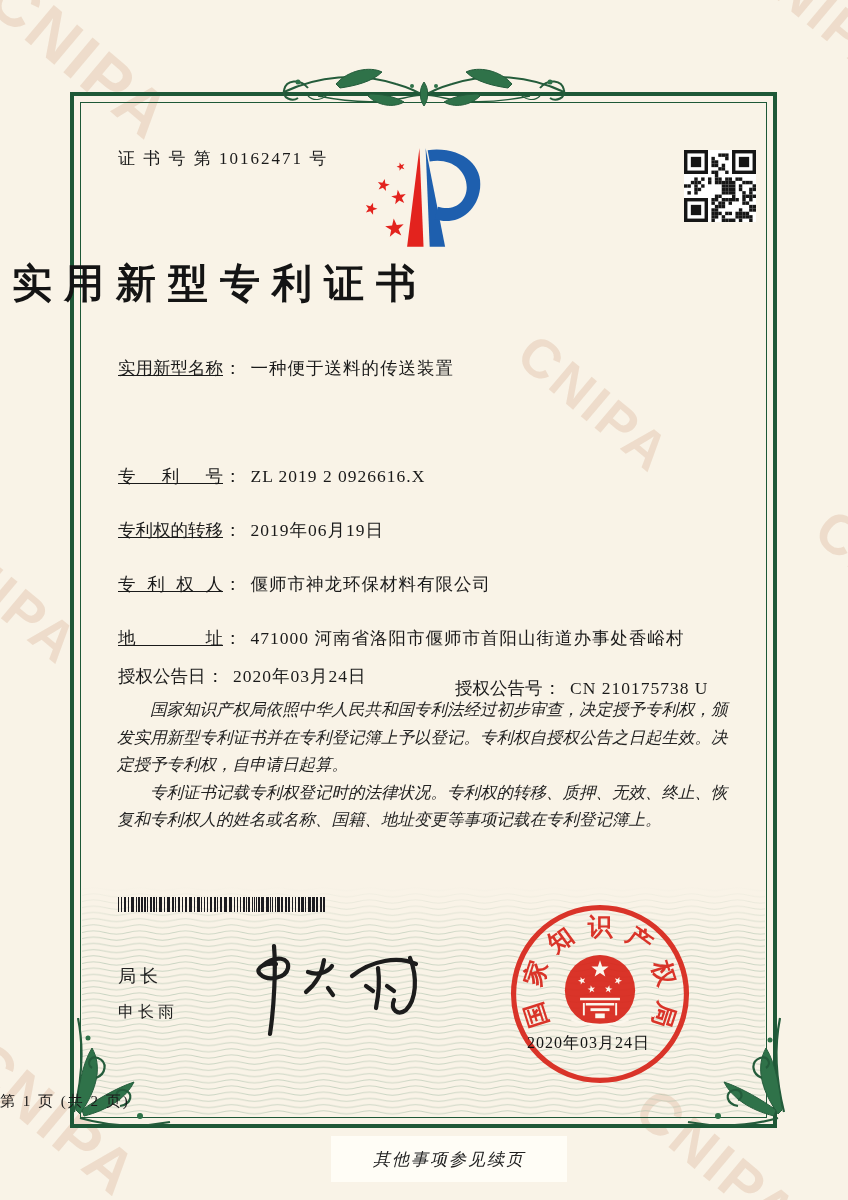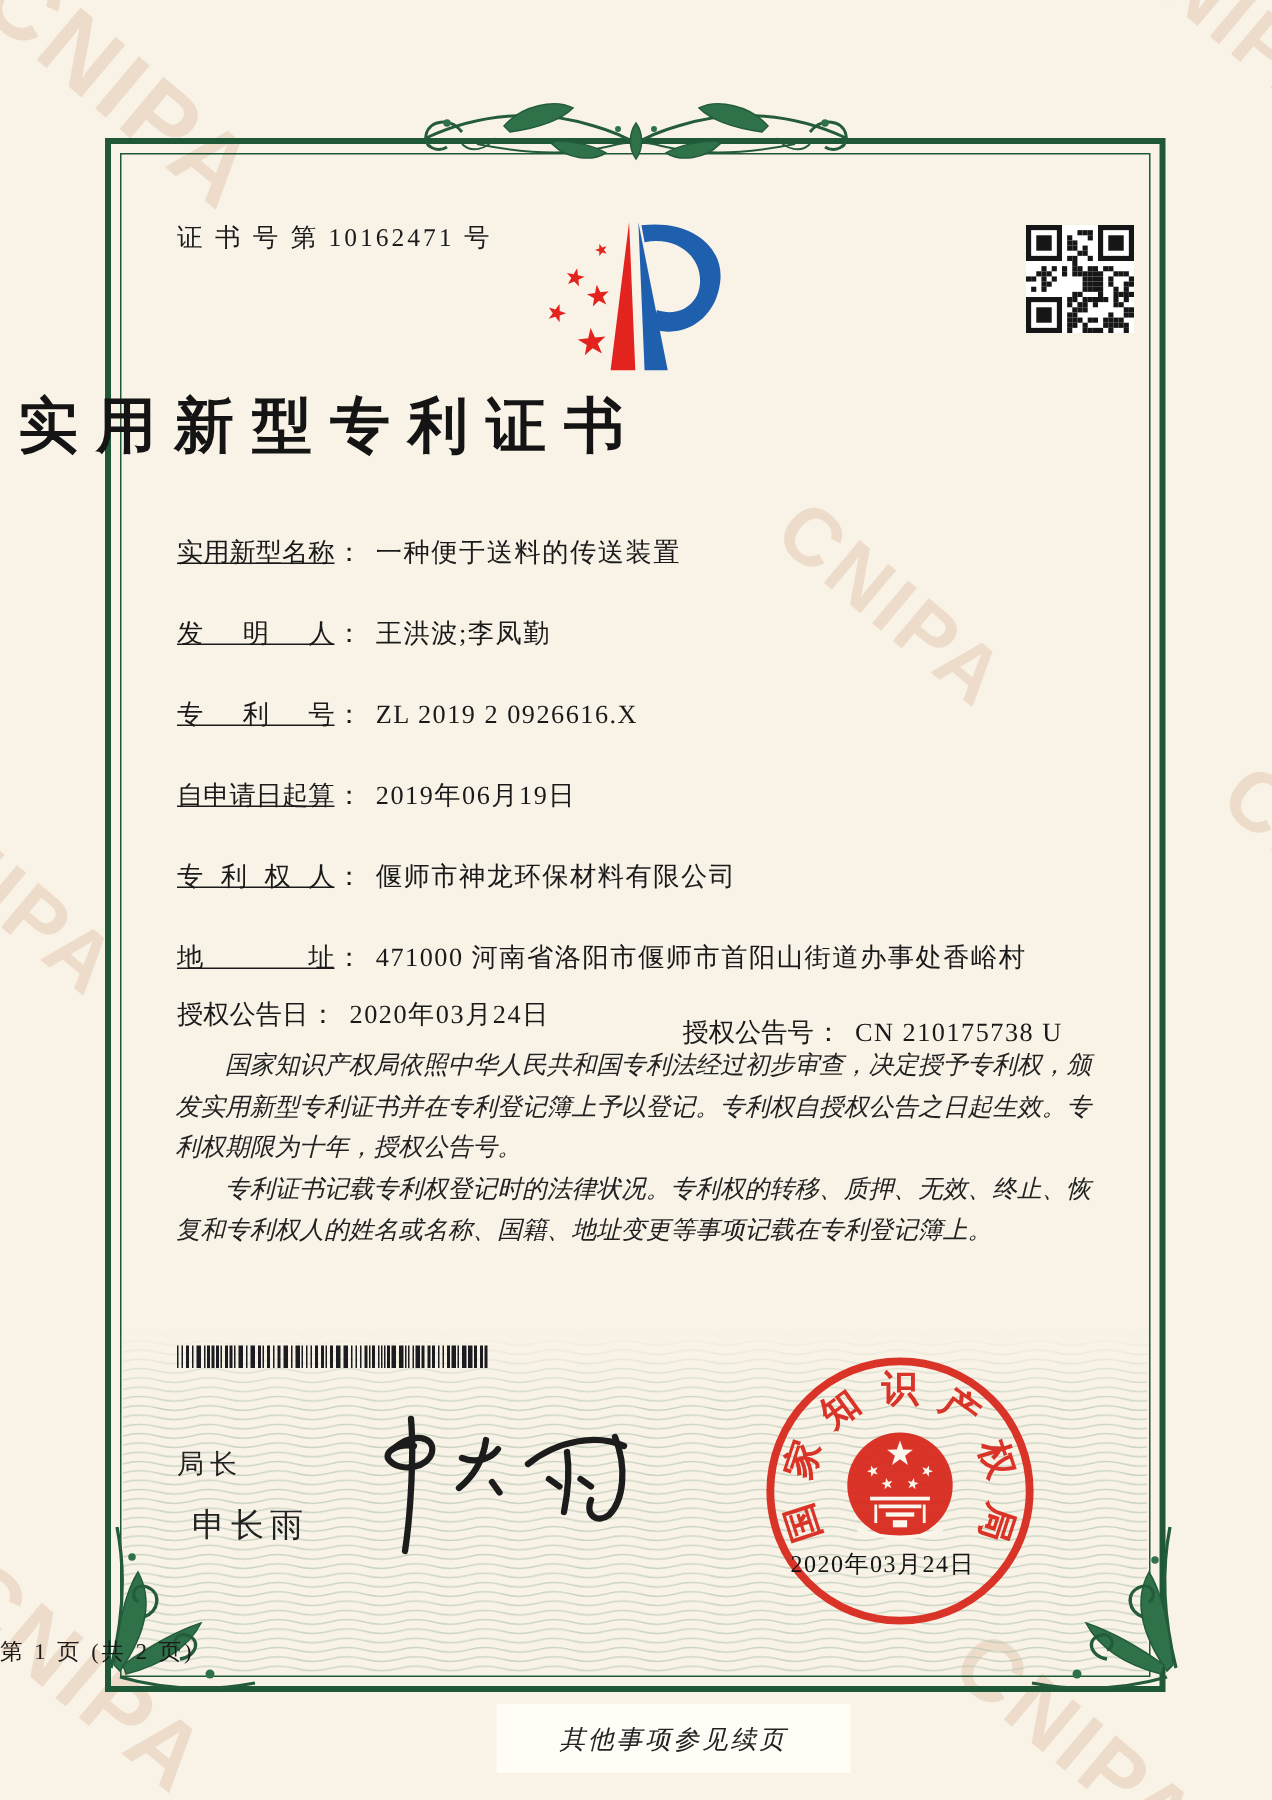--- a/index.html
+++ b/index.html
@@ -26,21 +26,21 @@
   .fcolon{margin:0 9px 0 1px;}
   .fvalue{letter-spacing:1px;}
   .grant2{position:absolute;left:337px;top:12px;}
   .body-text{position:absolute;left:117px;top:696px;width:624px;font-size:16.5px;
       line-height:27.5px;font-style:italic;color:#222;}
   .body-text p{margin:0;text-indent:2em;}
   .barcode{position:absolute;left:118px;top:897px;width:220px;height:15px;display:flex;align-items:stretch;}
   .barcode span{display:block;height:100%;background:#1c1c20;}
   .sig-role{position:absolute;left:118px;top:964px;font-size:18px;letter-spacing:4px;
       font-family:"Liberation Sans","DejaVu Sans",sans-serif;color:#222;}
-  .sig-name{position:absolute;left:128px;top:1002px;font-size:22px;letter-spacing:4px;
+  .sig-name{position:absolute;left:118px;top:1002px;font-size:16px;letter-spacing:4px;
       font-family:Liberation Sans, sans-serif;color:#222;}
   .sig-script{position:absolute;left:232px;top:938px;}
   .seal{position:absolute;left:505px;top:899px;opacity:0.93;}
   .seal-char{fill:var(--sealred);font-size:26px;font-weight:bold;
       font-family:"Liberation Serif","DejaVu Serif",serif;}
   .seal-date{position:absolute;left:527px;top:1033px;width:160px;font-size:16px;
       letter-spacing:1px;color:#141414;white-space:nowrap;}
   .page-footer{position:absolute;left:0;top:1092px;width:100%;text-align:left;
       font-size:15px;letter-spacing:2px;}
   .cont-box{position:absolute;left:331px;top:1136px;width:236px;height:46px;background:#fffdf6;
@@ -273,44 +273,41 @@
         <rect x="54.857142857142854" y="68.57142857142857" width="3.4285714285714284" height="3.4285714285714284"></rect>
         <rect x="65.14285714285714" y="68.57142857142857" width="3.4285714285714284" height="3.4285714285714284"></rect>
       </g>
   </svg>
 
   <div class="title">实用新型专利证书</div>
 
   <div class="frow" style="top:356px">
     <span class="flabel">实用新型名称</span><span class="fcolon">：</span><span class="fvalue">一种便于送料的传送装置</span>
   </div>
-  <div class="frow" style="top:410px">
-    <span class="flabel">发明人</span><span class="fcolon">：</span><span class="fvalue">王洪波;李凤勤</span>
-  </div>
   <div class="frow" style="top:464px">
     <span class="flabel">专利号</span><span class="fcolon">：</span><span class="fvalue">ZL 2019 2 0926616.X</span>
   </div>
   <div class="frow" style="top:518px">
-    <span class="flabel">自申请日起算</span><span class="fcolon">：</span><span class="fvalue">2019年06月19日</span>
+    <span class="flabel">专利权的转移</span><span class="fcolon">：</span><span class="fvalue">2019年06月19日</span>
   </div>
   <div class="frow" style="top:572px">
     <span class="flabel">专利权人</span><span class="fcolon">：</span><span class="fvalue">偃师市神龙环保材料有限公司</span>
   </div>
   <div class="frow" style="top:626px">
     <span class="flabel">地址</span><span class="fcolon">：</span><span class="fvalue">471000 河南省洛阳市偃师市首阳山街道办事处香峪村</span>
   </div>
   <div class="frow" style="top:664px">
     <span>授权公告日</span><span class="fcolon">：</span><span class="fvalue">2020年03月24日</span>
     <span class="grant2">
       <span>授权公告号</span><span class="fcolon">：</span><span class="fvalue">CN 210175738 U</span>
     </span>
   </div>
 
   <div class="body-text">
-    <p>国家知识产权局依照中华人民共和国专利法经过初步审查，决定授予专利权，颁发实用新型专利证书并在专利登记簿上予以登记。专利权自授权公告之日起生效。专利权期限为十年，授权公告号。</p>
+    <p>国家知识产权局依照中华人民共和国专利法经过初步审查，决定授予专利权，颁发实用新型专利证书并在专利登记簿上予以登记。专利权自授权公告之日起生效。决定授予专利权，自申请日起算。</p>
     <p>专利证书记载专利权登记时的法律状况。专利权的转移、质押、无效、终止、恢复和专利权人的姓名或名称、国籍、地址变更等事项记载在专利登记簿上。</p>
   </div>
 
   <div class="barcode" id="barcode">
       <span style="width: 1px; margin-right: 2px;"></span>
       <span style="width: 1px; margin-right: 2px;"></span>
       <span style="width: 2px; margin-right: 2px;"></span>
       <span style="width: 1px; margin-right: 2px;"></span>
       <span style="width: 3px; margin-right: 2px;"></span>
       <span style="width: 1px; margin-right: 1px;"></span>

